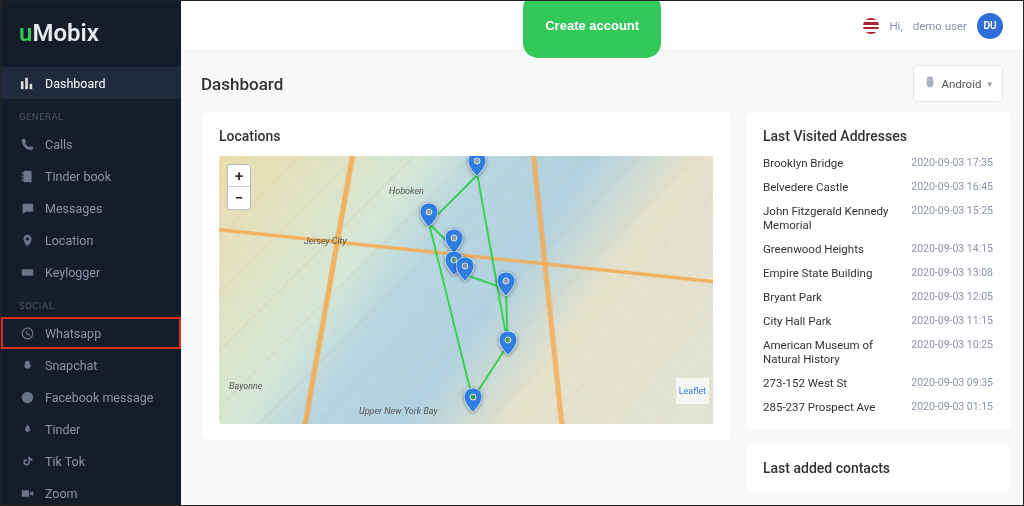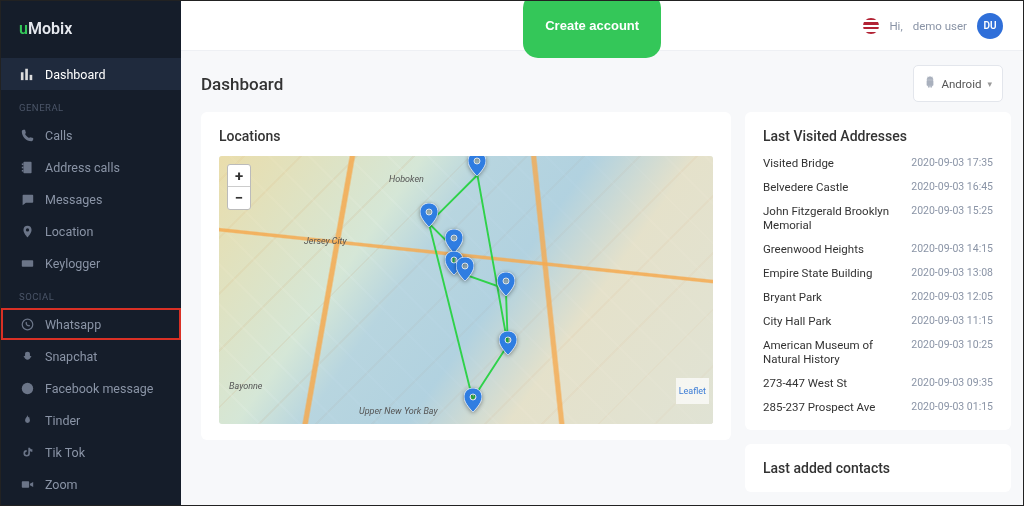--- a/index.html
+++ b/index.html
@@ -1,19 +1,19 @@
 <!DOCTYPE html>
 <html><head>
 <meta charset="utf-8">
 <style>
   * { box-sizing: border-box; margin: 0; padding: 0; }
   body { font-family: -apple-system, BlinkMacSystemFont, "Segoe UI", Roboto, sans-serif; background: #f7f8fa; width: 1024px; height: 506px; overflow: hidden; border: 1px solid #222; }
   .app { display: flex; height: 100%; }
   .sidebar { width: 180px; background: #151d2a; color: #8a94a6; flex-shrink: 0; padding-top: 14px; overflow: hidden; }
-  .logo { padding: 4px 18px 20px; font-size: 16px; font-weight: 600; }
+  .logo { padding: 4px 18px 20px; font-size: 24px; font-weight: 600; }
   .logo .u { color: #34c759; }
   .logo .mobix { color: #e6e9ef; }
   .side-item { display: flex; align-items: center; gap: 10px; padding: 8px 18px; font-size: 12.5px; cursor: pointer; }
   .side-item.active { background: #1f2a3d; color: #fff; }
   .side-item .ic { width: 16px; height: 16px; display: inline-flex; align-items: center; justify-content: center; color: #6b7588; font-size: 13px; }
   .side-item.active .ic { color: #ddd; }
   .side-section-label { padding: 12px 18px 6px; font-size: 9.5px; letter-spacing: 0.5px; color: #4b5568; text-transform: uppercase; }
   .side-item.highlighted { outline: 2px solid #d93025; outline-offset: -2px; }
   .main { flex: 1; display: flex; flex-direction: column; overflow: hidden; }
   .topbar { height: 50px; background: #fff; display: flex; align-items: center; justify-content: space-between; padding: 0 20px; border-bottom: 1px solid #eef0f4; }
@@ -90,21 +90,21 @@
     </div>
     <div class="side-item">
       <span class="ic">
           <svg viewBox="0 0 16 16" width="13" height="13" fill="currentColor">
             <rect x="3" y="1" width="10" height="14" rx="1"></rect>
             <rect x="1" y="3" width="2" height="2"></rect>
             <rect x="1" y="7" width="2" height="2"></rect>
             <rect x="1" y="11" width="2" height="2"></rect>
           </svg>
         </span>
-      <span>Address calls</span>
+      <span>Tinder book</span>
     </div>
     <div class="side-item">
       <span class="ic">
           <svg viewBox="0 0 16 16" width="13" height="13" fill="currentColor">
             <path d="M2 2h12a1 1 0 011 1v8a1 1 0 01-1 1H6l-4 3V3a1 1 0 011-1z"></path>
           </svg>
         </span>
       <span>Messages</span>
     </div>
     <div class="side-item">
@@ -202,21 +202,21 @@
     </div>
 
     <div class="content">
       <div class="col-left">
         <div class="card">
           <div class="card-title">Locations</div>
           <div class="map-wrap">
             <div class="map-bg"></div>
             <div class="map-roads"></div>
             <div id="map-labels">
-                <div class="map-label" style="left: 170px; top: 18px;">Hoboken</div>
+                <div class="map-label" style="left: 170px; top: 30px;">Hoboken</div>
                 <div class="map-label" style="left: 85px; top: 80px;">Jersey City</div>
                 <div class="map-label" style="left: 10px; top: 225px;">Bayonne</div>
                 <div class="map-label" style="left: 140px; top: 250px;">Upper New York Bay</div>
               </div>
             <svg class="paths" id="map-lines" viewBox="0 0 520 268">
                 <path d="M272 20 L221 71 L247 97 L247 119 L259 125 L302 140 L304 199 L267 256 M272 20 L304 199 M221 71 L267 256" stroke="#2fd24a" stroke-width="2" fill="none"></path>
               </svg>
             <div id="map-pins">
                 <div class="pin" style="left: 52.3077%; top: 7.46269%;"><svg viewBox="0 0 24 32">
                     <path d="M12 0C5 0 0 5 0 12c0 9 12 20 12 20s12-11 12-20C24 5 19 0 12 0zm0 16a4 4 0 110-8 4 4 0 010 8z"></path>
@@ -250,29 +250,29 @@
             <div class="map-attr">Leaflet</div>
           </div>
         </div>
       </div>
 
       <div class="col-right">
         <div class="card">
           <div class="card-title">Last Visited Addresses</div>
           <div class="addr-list" id="addr-list">
               <div class="addr-row">
-                <div class="addr-name">Visited Bridge</div>
+                <div class="addr-name">Brooklyn Bridge</div>
                 <div class="addr-time">2020-09-03 17:35</div>
               </div>
               <div class="addr-row">
                 <div class="addr-name">Belvedere Castle</div>
                 <div class="addr-time">2020-09-03 16:45</div>
               </div>
               <div class="addr-row">
-                <div class="addr-name">John Fitzgerald Brooklyn Memorial</div>
+                <div class="addr-name">John Fitzgerald Kennedy Memorial</div>
                 <div class="addr-time">2020-09-03 15:25</div>
               </div>
               <div class="addr-row">
                 <div class="addr-name">Greenwood Heights</div>
                 <div class="addr-time">2020-09-03 14:15</div>
               </div>
               <div class="addr-row">
                 <div class="addr-name">Empire State Building</div>
                 <div class="addr-time">2020-09-03 13:08</div>
               </div>
@@ -282,21 +282,21 @@
               </div>
               <div class="addr-row">
                 <div class="addr-name">City Hall Park</div>
                 <div class="addr-time">2020-09-03 11:15</div>
               </div>
               <div class="addr-row">
                 <div class="addr-name">American Museum of Natural History</div>
                 <div class="addr-time">2020-09-03 10:25</div>
               </div>
               <div class="addr-row">
-                <div class="addr-name">273-447 West St</div>
+                <div class="addr-name">273-152 West St</div>
                 <div class="addr-time">2020-09-03 09:35</div>
               </div>
               <div class="addr-row">
                 <div class="addr-name">285-237 Prospect Ave</div>
                 <div class="addr-time">2020-09-03 01:15</div>
               </div>
             </div>
         </div>
         <div class="card">
           <div class="card-title" style="margin-bottom:0">Last added contacts</div>

